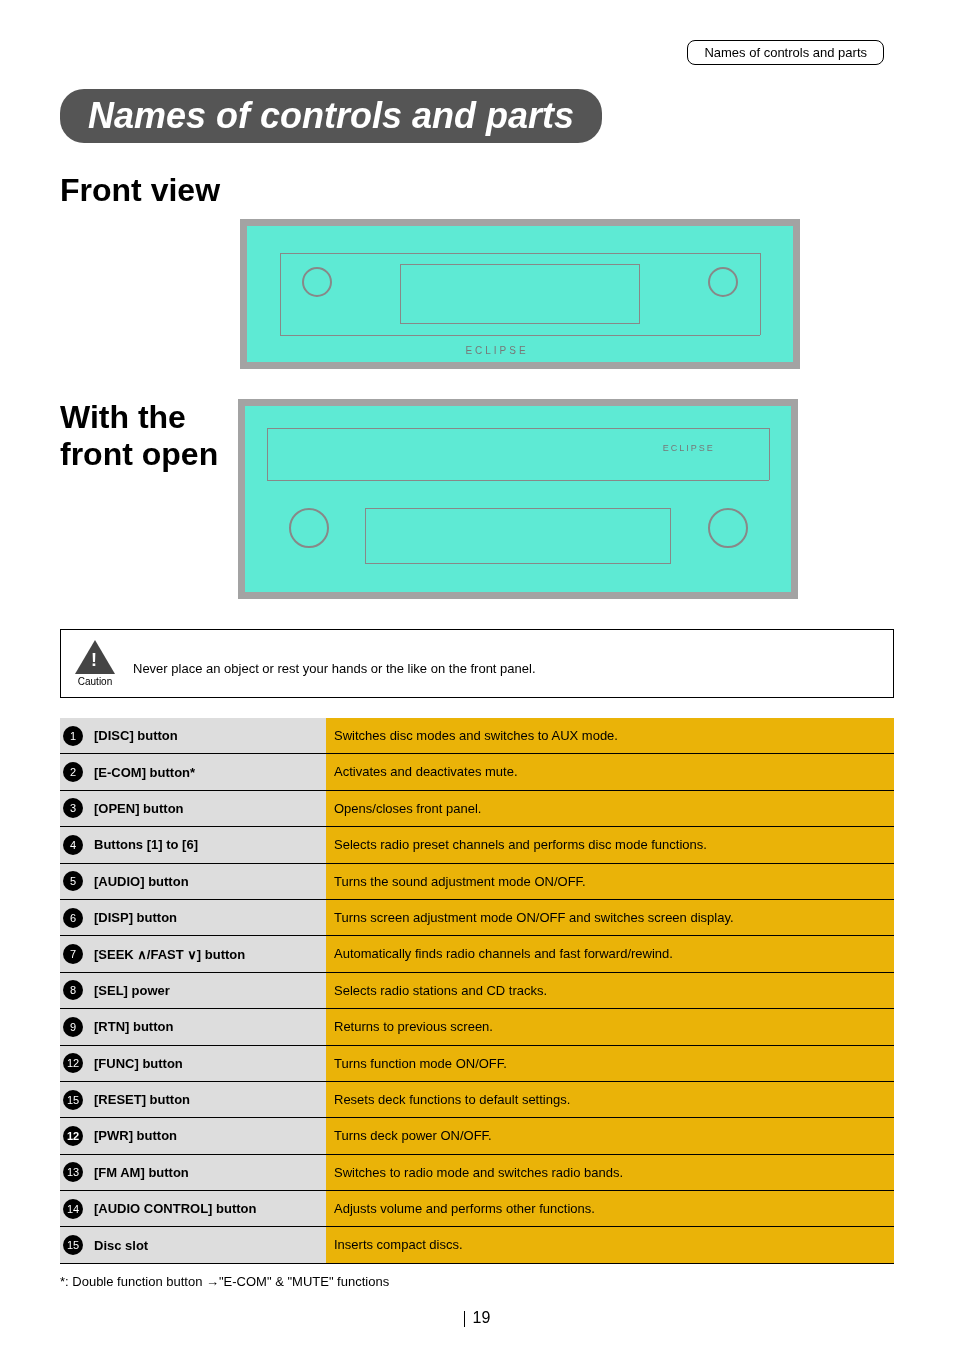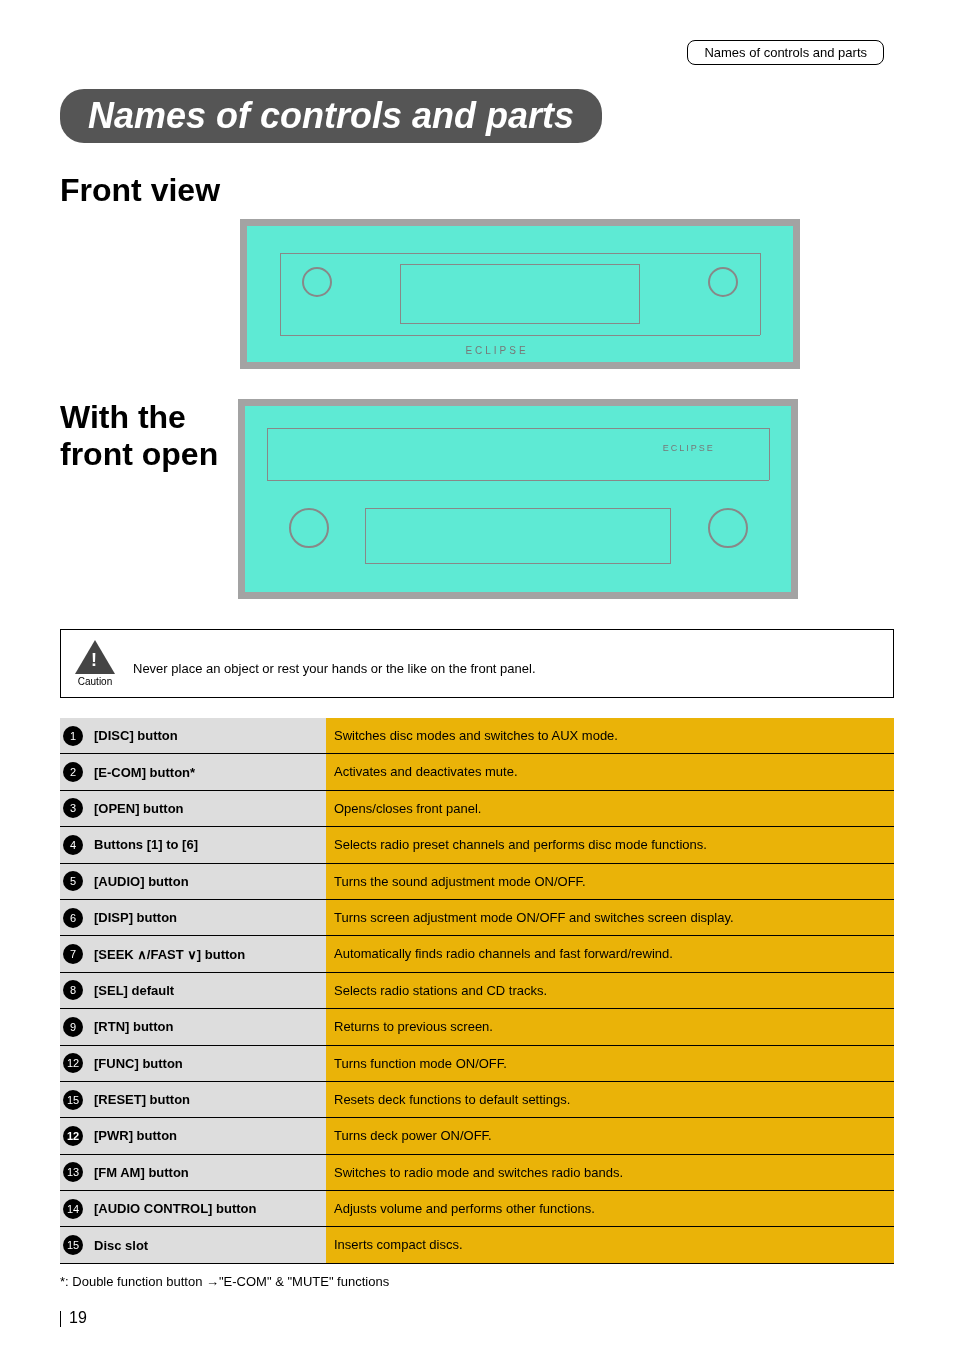--- a/index.html
+++ b/index.html
@@ -127,20 +127,21 @@
   }
   td.desc {
     background: #eab308;
     line-height: 1.8;
   }
   .footnote {
     font-size: 13px;
     margin-top: 10px;
   }
   .page-num {
+    text-align: center;
     font-size: 16px;
     margin-top: 20px;
   }
   .page-num::before {
     content: "";
     display: inline-block;
     border-left: 1px solid #000;
     height: 16px;
     vertical-align: middle;
     margin-right: 8px;
@@ -228,21 +229,21 @@
         <td class="name">[DISP] button</td>
         <td class="desc">Turns screen adjustment mode ON/OFF and switches screen display.</td>
       </tr>
       <tr>
         <td class="num" style="background: rgb(221, 221, 221);"><span class="num-badge">7</span></td>
         <td class="name">[SEEK ∧/FAST ∨] button</td>
         <td class="desc">Automatically finds radio channels and fast forward/rewind.</td>
       </tr>
       <tr>
         <td class="num" style="background: rgb(221, 221, 221);"><span class="num-badge">8</span></td>
-        <td class="name">[SEL] default</td>
+        <td class="name">[SEL] power</td>
         <td class="desc">Selects radio stations and CD tracks.</td>
       </tr>
       <tr>
         <td class="num" style="background: rgb(221, 221, 221);"><span class="num-badge">9</span></td>
         <td class="name">[RTN] button</td>
         <td class="desc">Returns to previous screen.</td>
       </tr>
       <tr>
         <td class="num" style="background: rgb(221, 221, 221);"><span class="num-badge">12</span></td>
         <td class="name">[FUNC] button</td>

